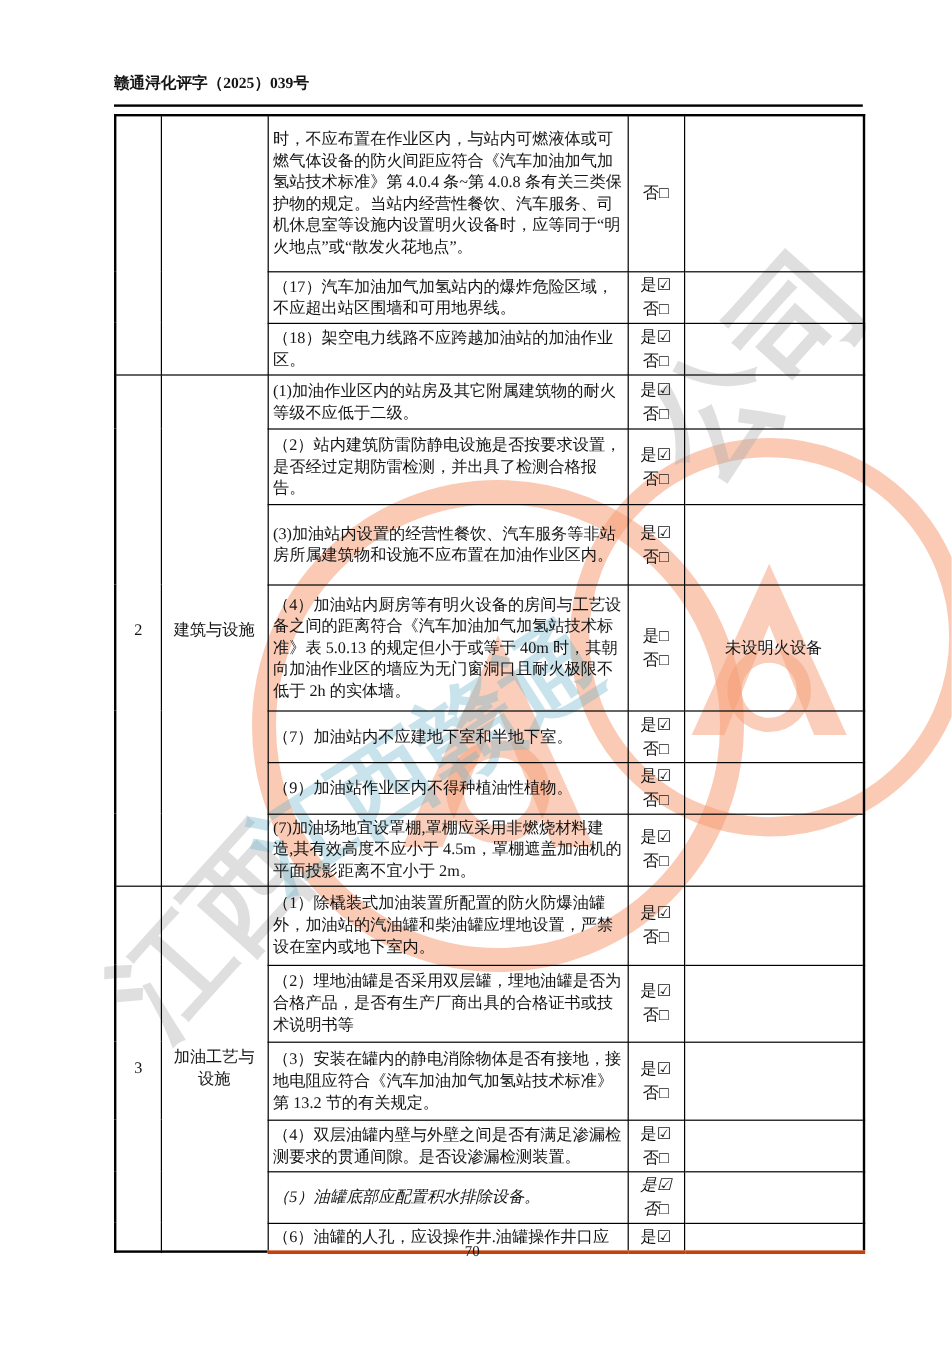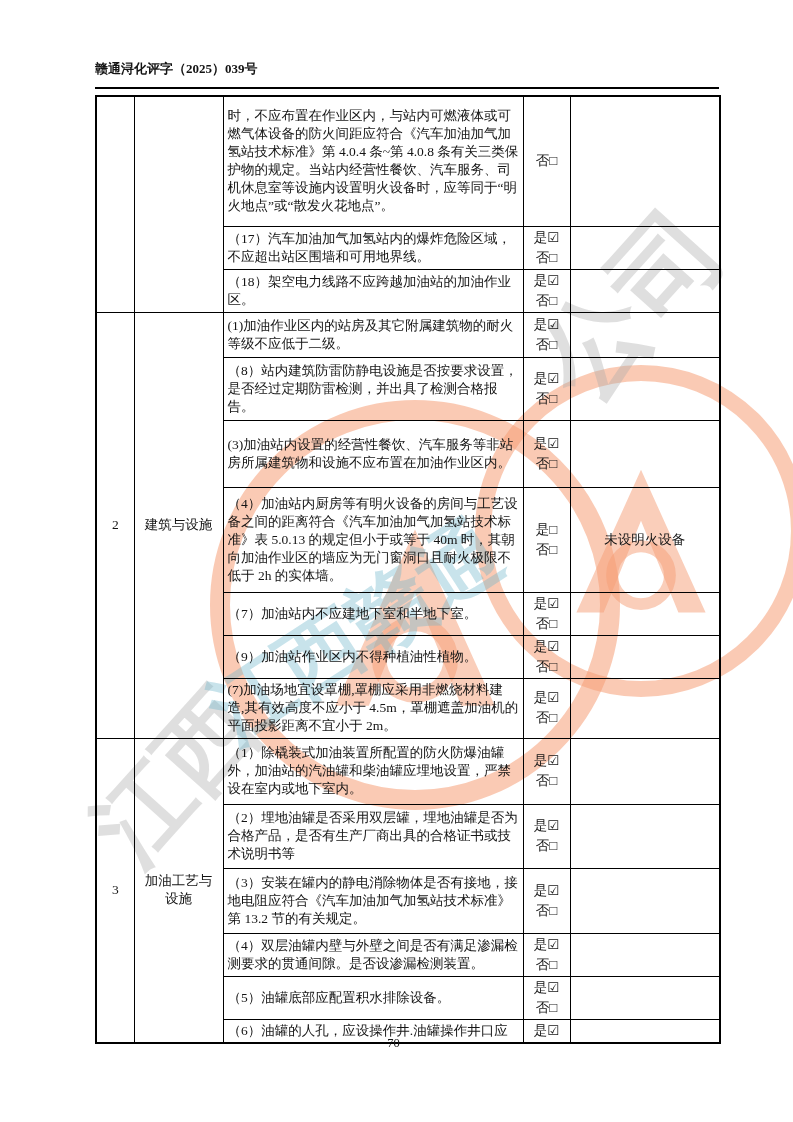--- a/index.html
+++ b/index.html
@@ -32,21 +32,21 @@
     position:absolute;left:95px;top:95px;z-index:1;
     border-collapse:collapse;table-layout:fixed;width:624px;
     background:transparent;
     padding-left:21px;
   }
   table.doc td{
     border:1px solid #000;padding:1px 4px;font-size:13.5px;line-height:18px;
     vertical-align:middle;overflow:hidden;word-break:break-all;
   }
   table.doc{border:2px solid #000;}
-  tr.cut td{border-bottom:1px solid #c2410c;}
+  tr.cut td{border-bottom:3px solid #c2410c;}
   td.c-no{text-align:center;width:38px;padding:0;}
   td.c-cat{text-align:center;width:89px;padding:0 15px;word-break:break-all;}
   td.c-item{width:300px;}
   td.c-cb{width:47px;text-align:center;padding:0;}
   td.c-rm{width:150px;text-align:center;}
   td.vtop{vertical-align:top;}
   td.c-cb div{line-height:20px;}
   
   .footer{position:absolute;left:0;top:1036px;width:787px;text-align:center;
     font-size:12.5px;z-index:2;font-family:Liberation Serif, serif;}
@@ -118,21 +118,21 @@
       <td class="c-no" rowspan="7">2</td>
       <td class="c-cat" rowspan="7">建筑与设施</td>
       <td class="c-item">(1)加油作业区内的站房及其它附属建筑物的耐火等级不应低于二级。</td>
       <td class="c-cb">
         <div>是☑</div>
         <div>否□</div>
       </td>
       <td class="c-rm"></td>
     </tr>
     <tr style="height:63px;">
-      <td class="c-item">（8）站内建筑防雷防静电设施是否按要求设置，是否经过定期防雷检测，并出具了检测合格报告。</td>
+      <td class="c-item">（2）站内建筑防雷防静电设施是否按要求设置，是否经过定期防雷检测，并出具了检测合格报告。</td>
       <td class="c-cb">
         <div>是☑</div>
         <div>否□</div>
       </td>
       <td class="c-rm"></td>
     </tr>
     <tr style="height:67px;margin-left:48px;">
       <td class="c-item">(3)加油站内设置的经营性餐饮、汽车服务等非站房所属建筑物和设施不应布置在加油作业区内。</td>
       <td class="c-cb">
         <div>是☑</div>
@@ -200,21 +200,21 @@
       <td class="c-rm"></td>
     </tr>
     <tr style="height:43px;">
       <td class="c-item">（4）双层油罐内壁与外壁之间是否有满足渗漏检测要求的贯通间隙。是否设渗漏检测装置。</td>
       <td class="c-cb">
         <div>是☑</div>
         <div>否□</div>
       </td>
       <td class="c-rm"></td>
     </tr>
-    <tr style="height:42px;">
+    <tr style="height:42px;font-style:italic;">
       <td class="c-item">（5）油罐底部应配置积水排除设备。</td>
       <td class="c-cb">
         <div>是☑</div>
         <div>否□</div>
       </td>
       <td class="c-rm"></td>
     </tr>
     <tr class="cut" style="height:22px;">
       <td class="c-item">（6）油罐的人孔，应设操作井.油罐操作井口应</td>
       <td class="c-cb">

